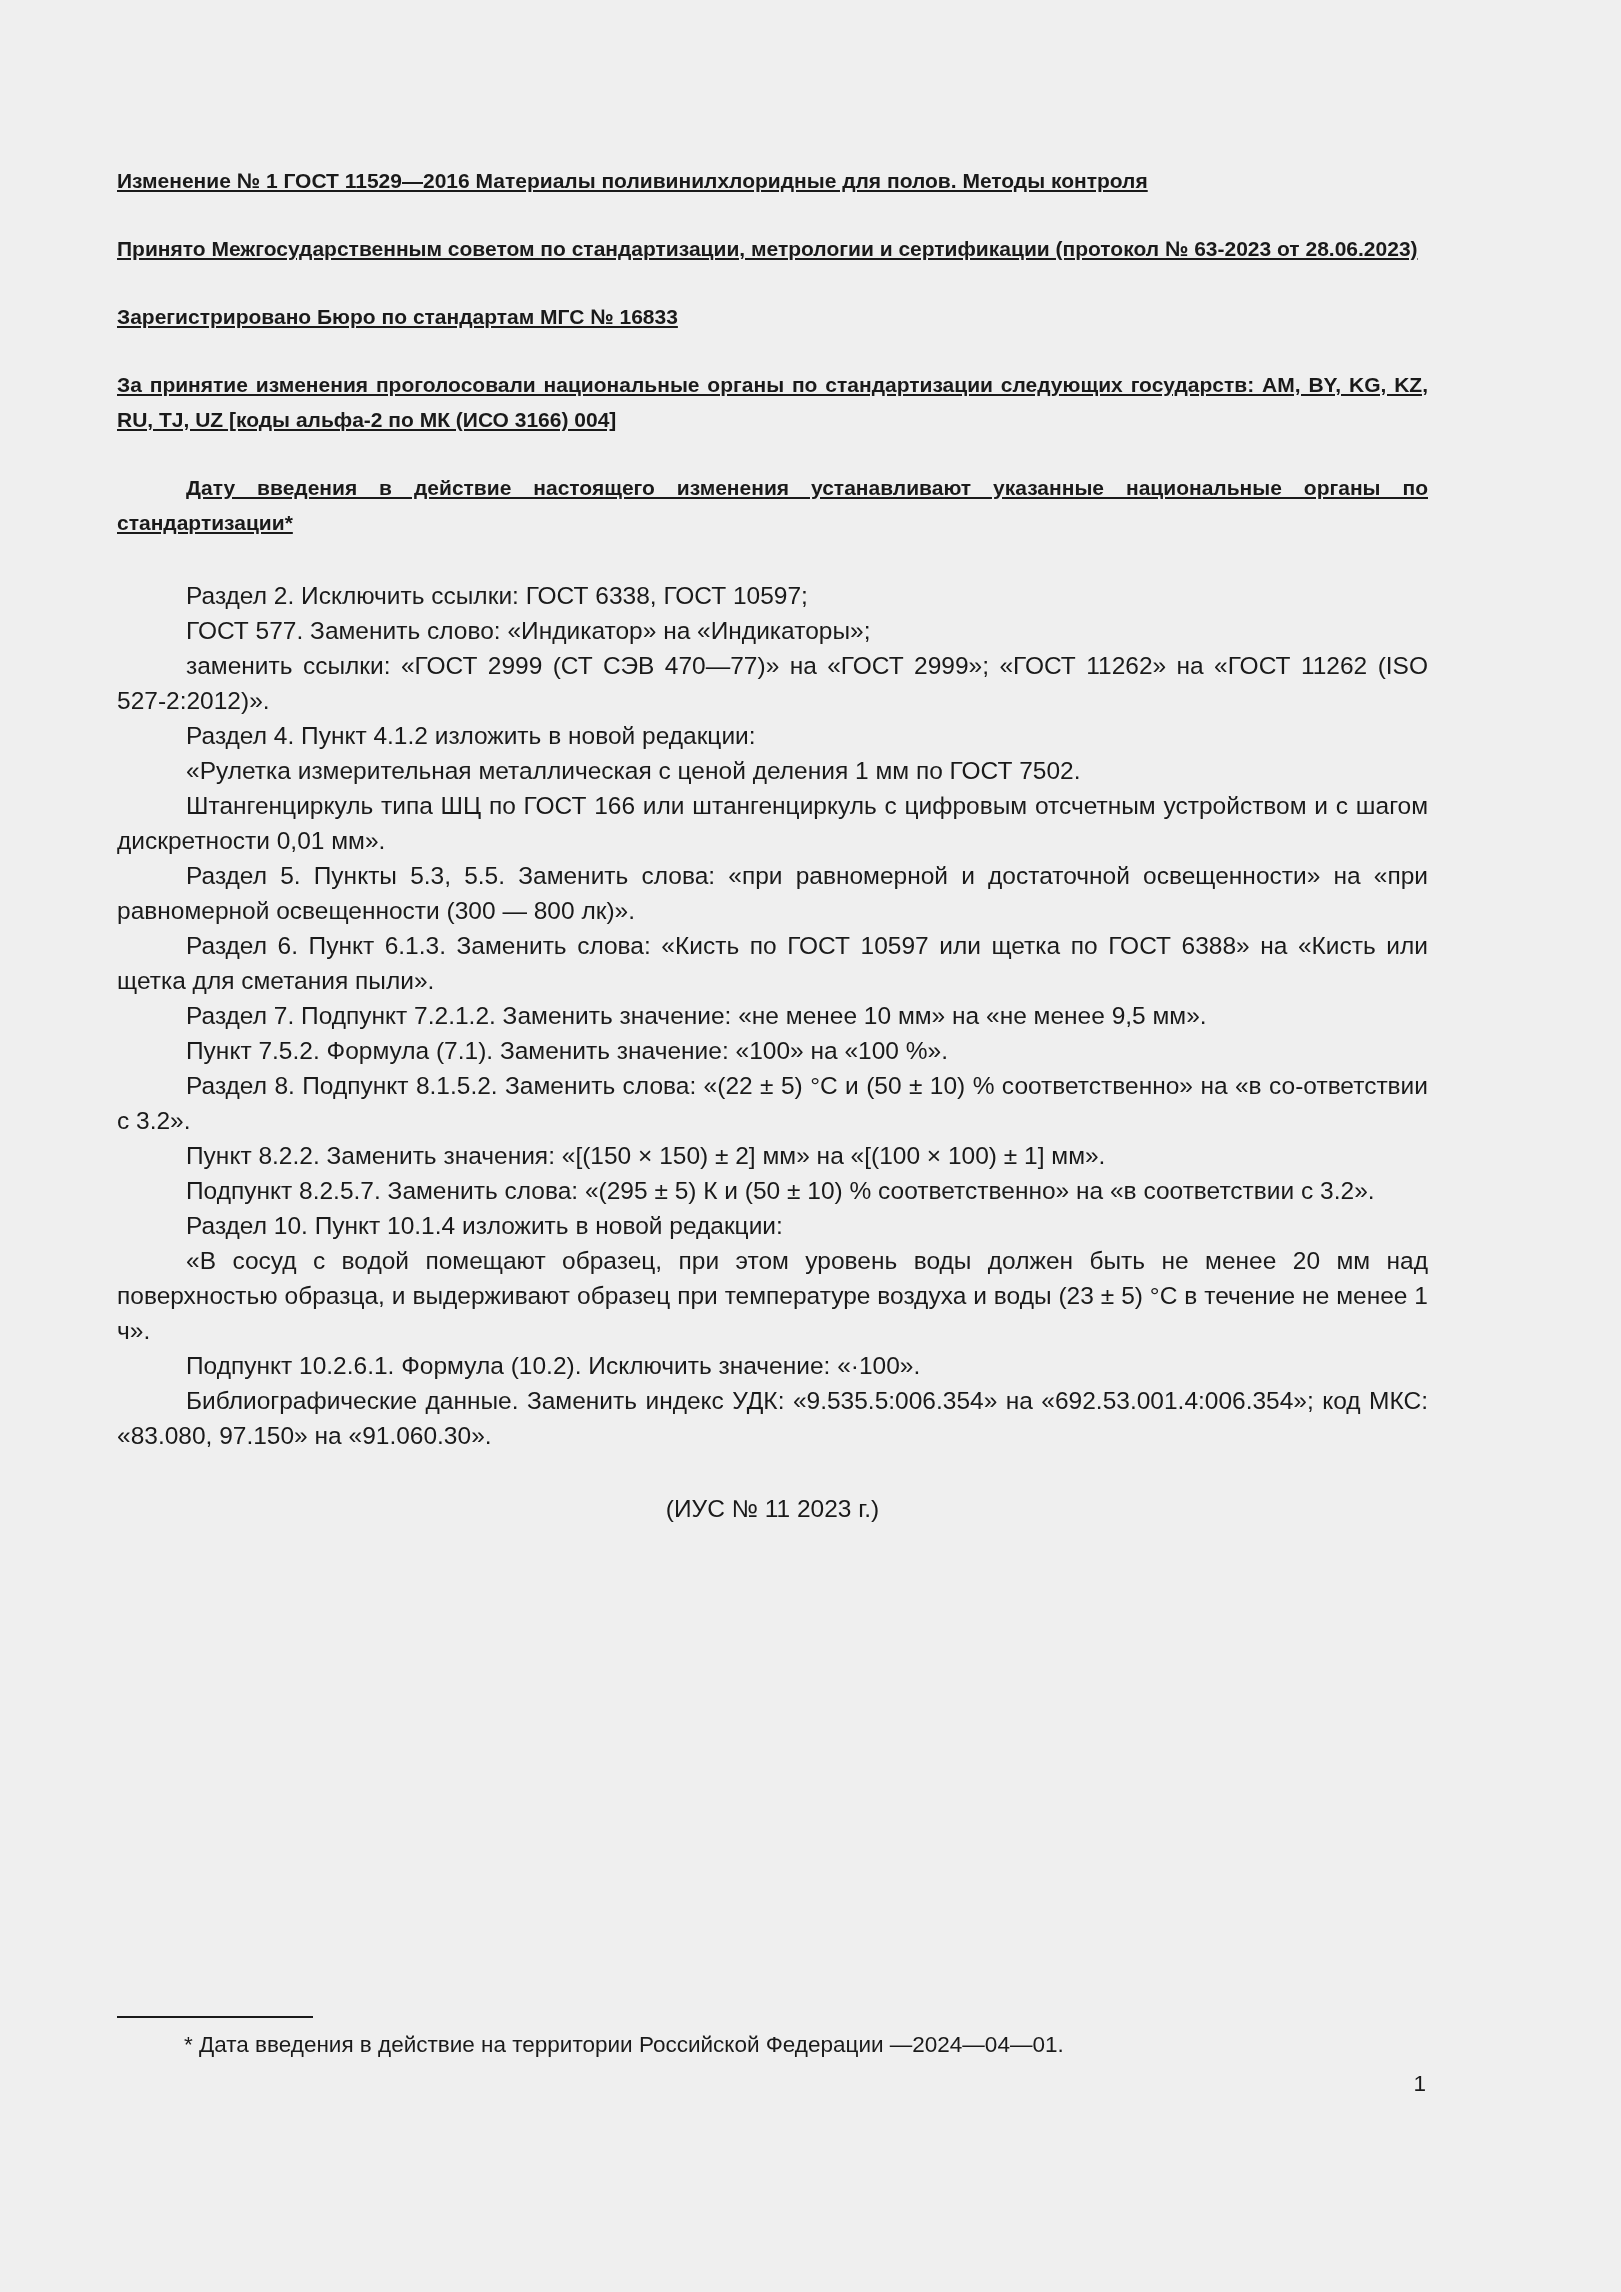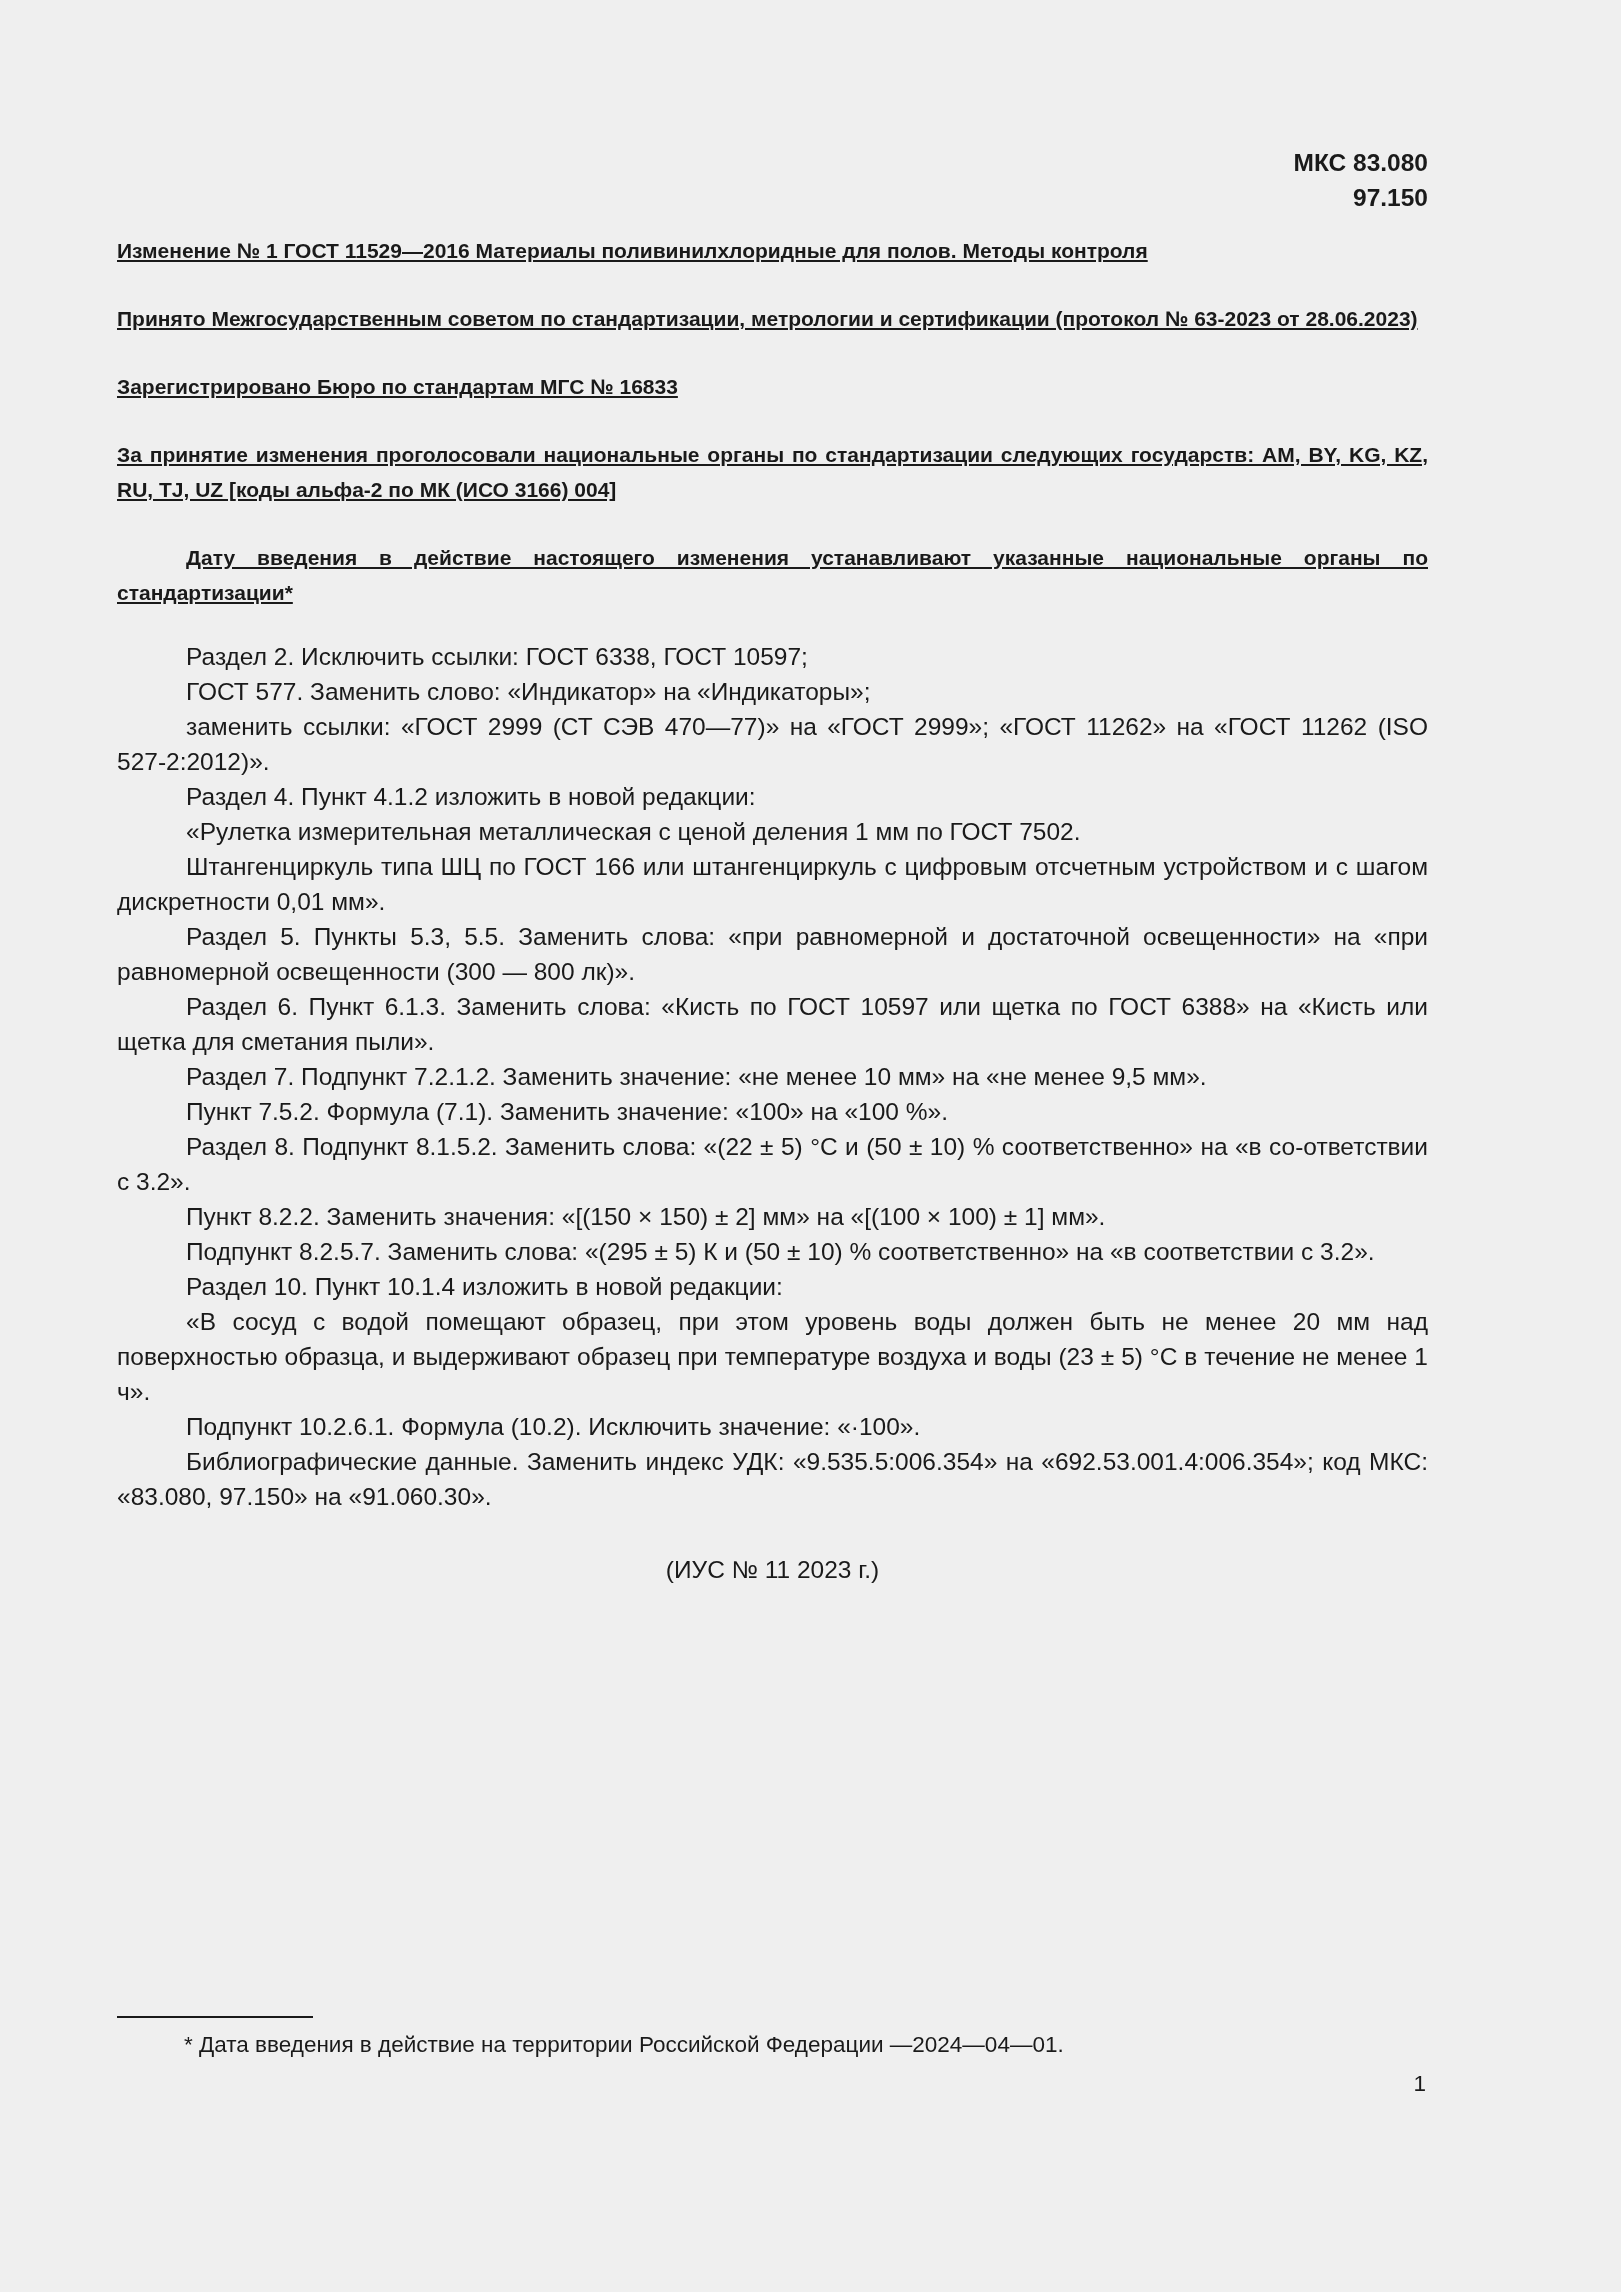--- a/index.html
+++ b/index.html
@@ -32,21 +32,21 @@
       font-size: 21px;
       line-height: 35px;
       text-align: justify;
       margin: 0;
       text-decoration: underline;
     }
     .hdr.indent { text-indent: 69px; }
     .title { margin-top: 17.6px; }
     .gap { margin-top: 33px; }
     .body-text {
-      margin-top: 29px;
+      margin-top: 38px;
     }
     .p {
       font-size: 24.5px;
       line-height: 35px;
       text-align: justify;
       text-indent: 69px;
       margin: 0;
     }
     .ius {
       text-align: center;
@@ -74,24 +74,20 @@
       right: 195px;
       top: 2068px;
       font-size: 22.5px;
       line-height: 31px;
     }
   </style>
 </head>
 <body>
 
 <div class="page">
-  <div class="mks">
-    <div>МКС 83.080</div>
-    <div>97.150</div>
-  </div>
 
   <p class="hdr title">Изменение № 1 ГОСТ 11529—2016 Материалы поливинилхлоридные для полов. Методы контроля</p>
   <p class="hdr gap">Принято Межгосударственным советом по стандартизации, метрологии и сертификации (протокол № 63-2023 от 28.06.2023)</p>
   <p class="hdr gap">Зарегистрировано Бюро по стандартам МГС № 16833</p>
   <p class="hdr gap">За принятие изменения проголосовали национальные органы по стандартизации следующих государств: AM, BY, KG, KZ, RU, TJ, UZ [коды альфа-2 по МК (ИСО 3166) 004]</p>
   <p class="hdr gap indent">Дату введения в действие настоящего изменения устанавливают указанные национальные органы по стандартизации*</p>
 
   <div class="body-text">
     <p class="p">Раздел 2. Исключить ссылки: ГОСТ 6338, ГОСТ 10597;</p>
     <p class="p">ГОСТ 577. Заменить слово: «Индикатор» на «Индикаторы»;</p>

